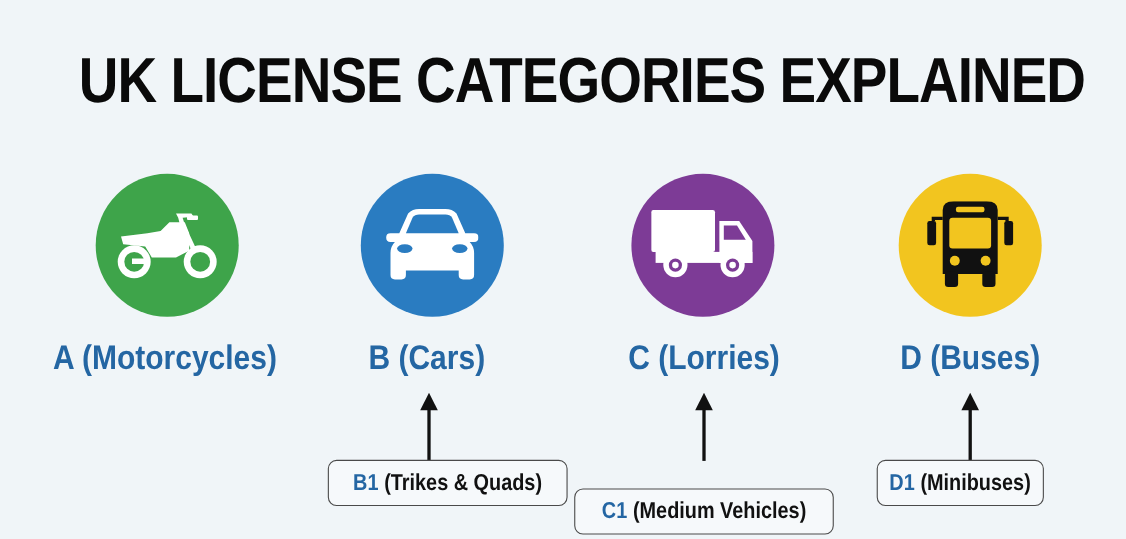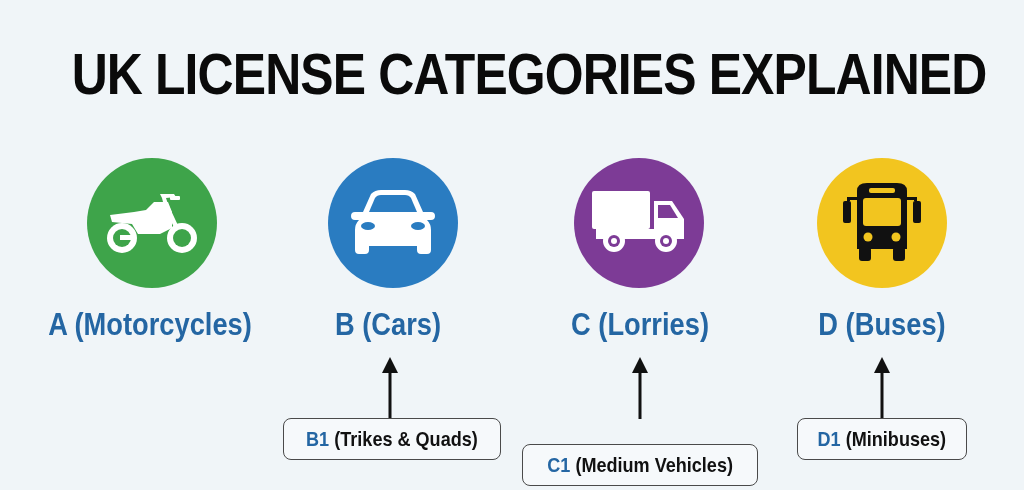--- a/index.html
+++ b/index.html
@@ -194,27 +194,27 @@
 </svg>
 <svg class="arrow" style="left:630px; top:357px;" viewBox="0 0 20 62">
   <polygon points="10,0 2,16 18,16" fill="#111111"></polygon>
   <rect x="8.5" y="14" width="3" height="48" fill="#111111"></rect>
 </svg>
 <svg class="arrow" style="left:872px; top:357px;" viewBox="0 0 20 62">
   <polygon points="10,0 2,16 18,16" fill="#111111"></polygon>
   <rect x="8.5" y="14" width="3" height="48" fill="#111111"></rect>
 </svg>
 
-<div class="sub-box" style="left:283px; width:218px;">
+<div class="sub-box" style="left:298px; width:218px;">
   <span class="sub-inner">
     <span class="sub-code">B1</span><span class="sub-desc">(Trikes &amp; Quads)</span>
   </span>
 </div>
 <div class="sub-box" style="left:522px; width:236px;margin-top:26px;">
   <span class="sub-inner">
     <span class="sub-code">C1</span><span class="sub-desc">(Medium Vehicles)</span>
   </span>
 </div>
-<div class="sub-box" style="left:797px; width:170px;">
+<div class="sub-box" style="left:797px; width:152px;">
   <span class="sub-inner">
     <span class="sub-code">D1</span><span class="sub-desc">(Minibuses)</span>
   </span>
 </div>
 
 </body></html>

